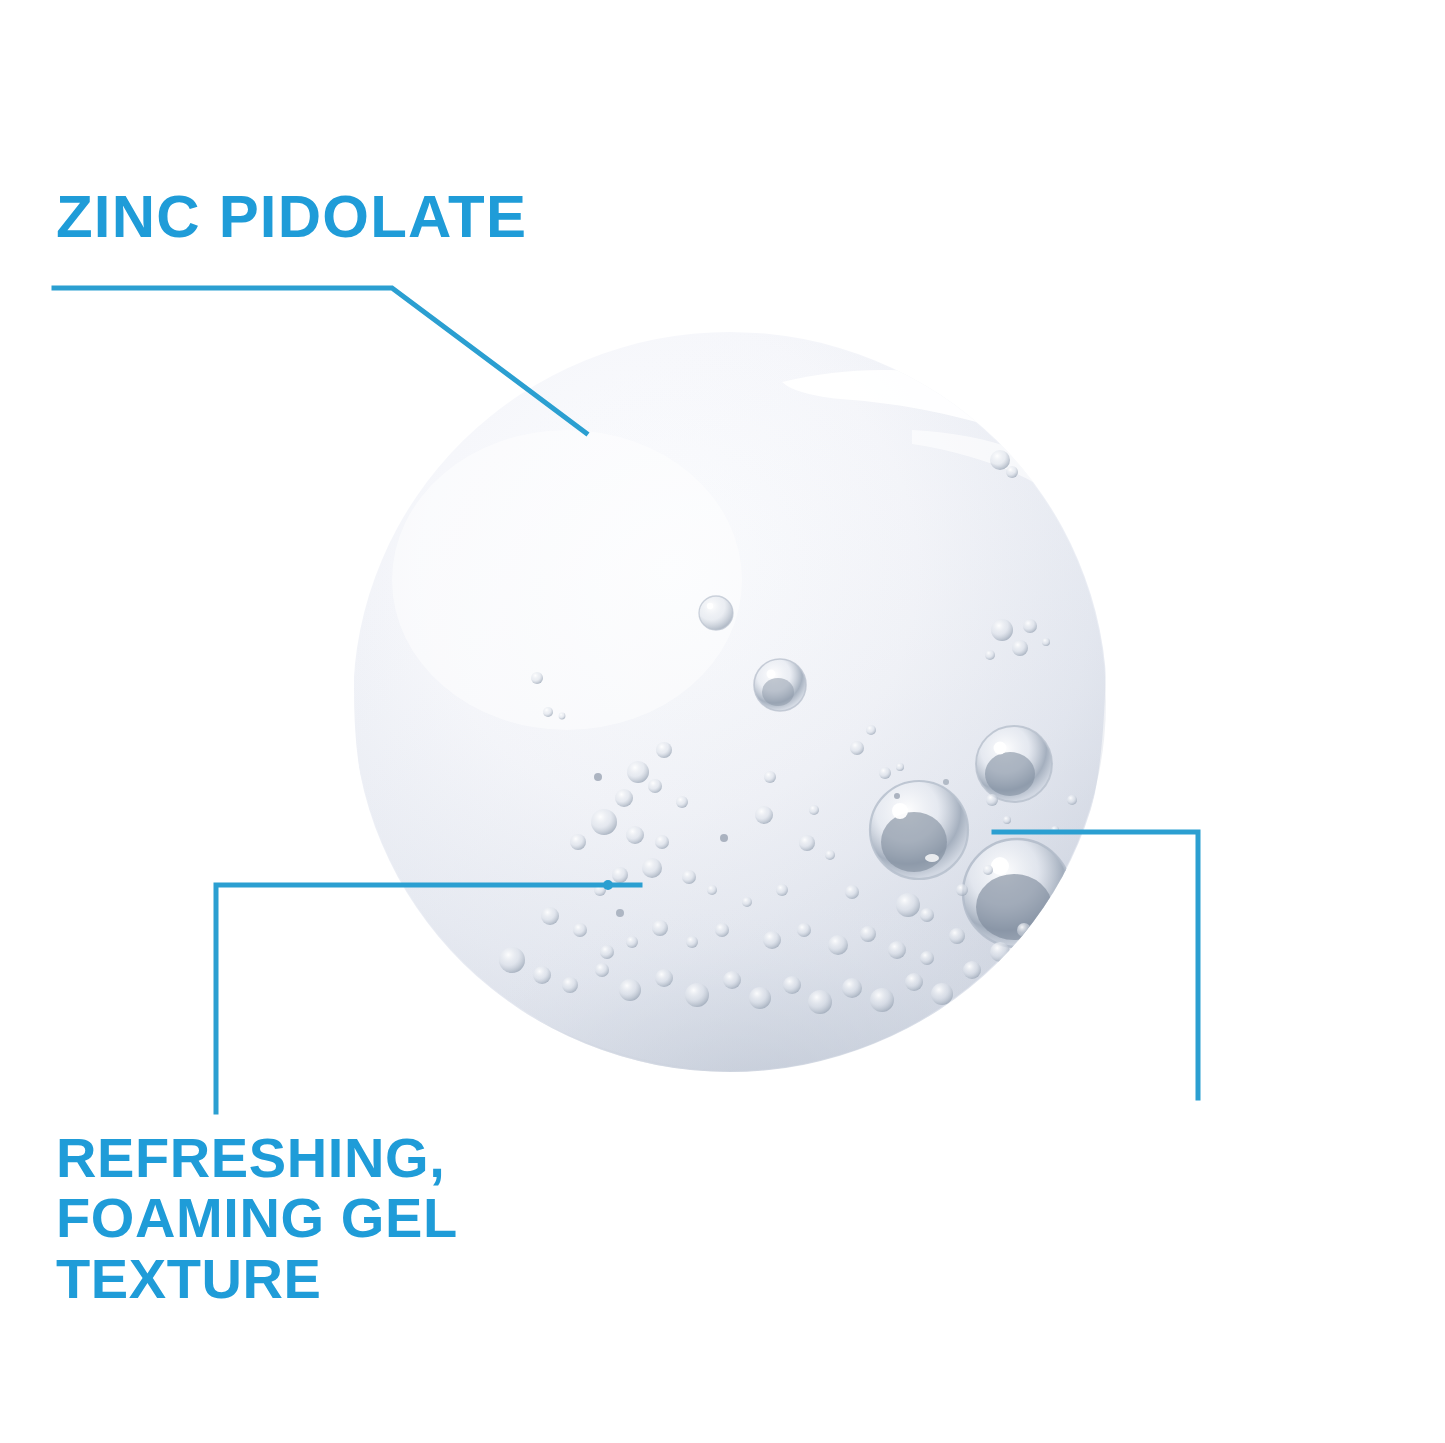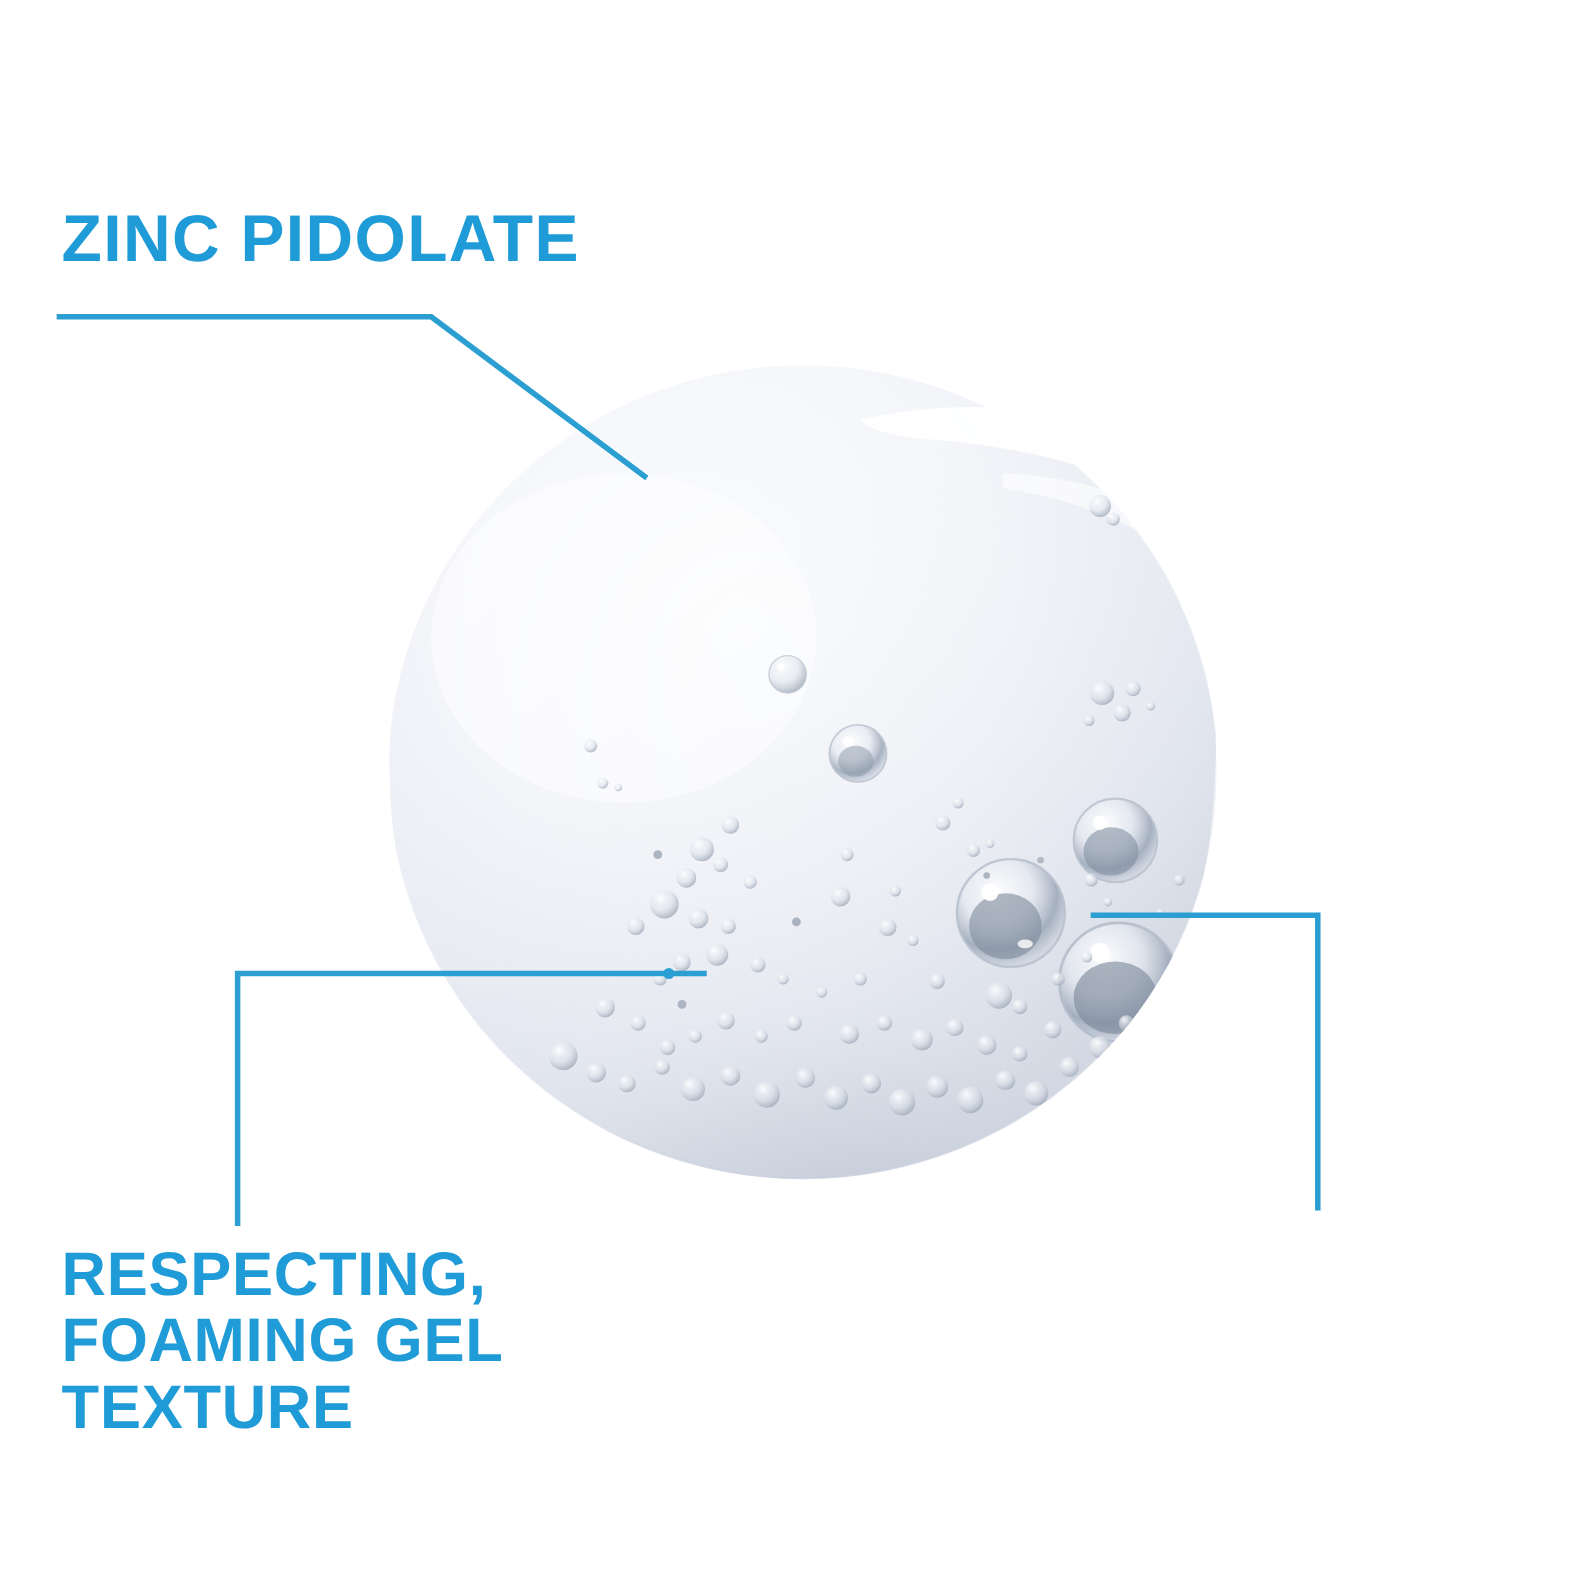--- a/index.html
+++ b/index.html
@@ -273,18 +273,18 @@
       <circle cx="608" cy="885" r="5" fill="#2B9FD1"></circle>
     </g>
 
     <g>
       <path d="M 1198 1098 L 1198 832 L 994 832" fill="none" stroke="#2B9FD1" stroke-width="5" stroke-linecap="square"></path>
     </g>
   </svg>
 
   <div class="callout" id="callout-zinc">ZINC PIDOLATE</div>
 
-  <div class="callout" id="callout-texture">RESPECTING,
+  <div class="callout" id="callout-texture">REFRESHING,
 FOAMING GEL
 TEXTURE</div>
 
 
 </div>
 
 </body></html>

